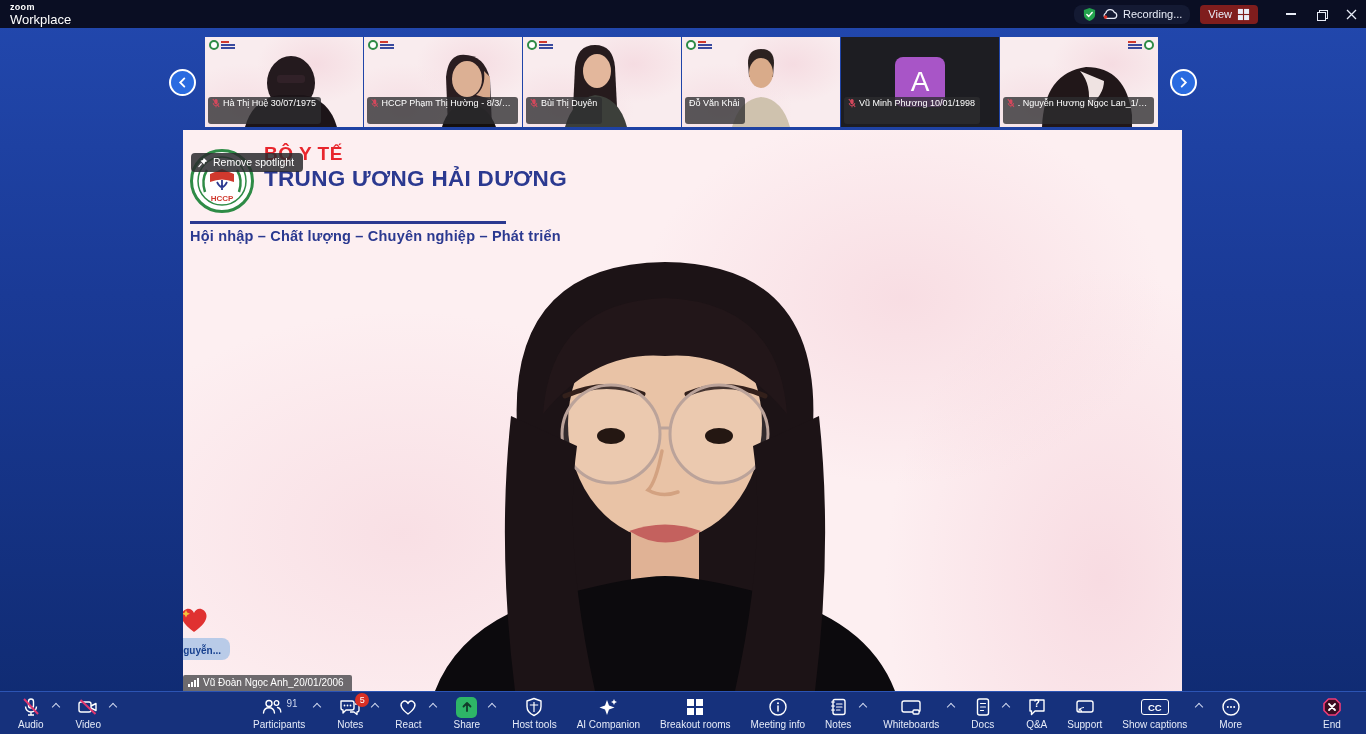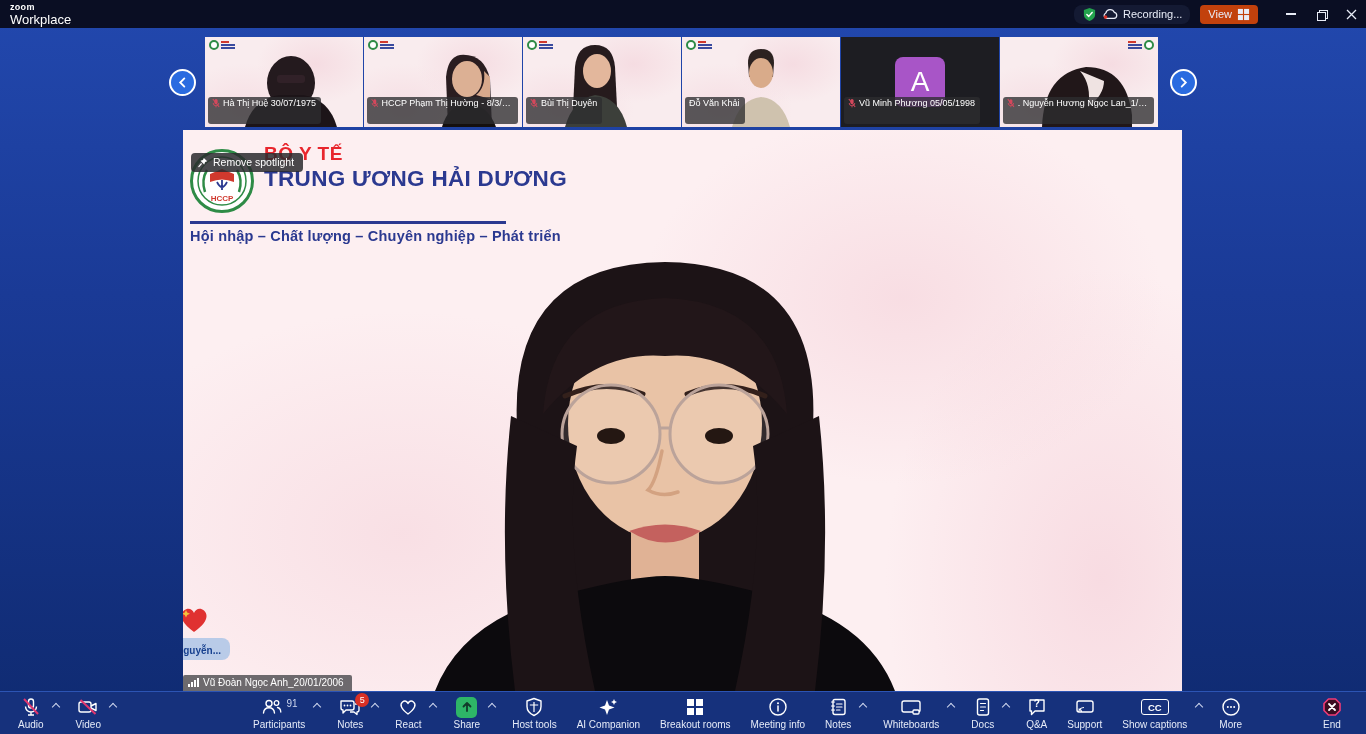--- a/index.html
+++ b/index.html
@@ -8,21 +8,21 @@
   #app { position:relative; width:1366px; height:734px; background:linear-gradient(180deg,#2248ae 0%, #1a3a96 40%, #0f2a70 100%); }
 
   
   .titlebar { position:absolute; top:0; left:0; width:100%; height:28px; background:#0a0e23; display:flex; align-items:center; z-index:30; }
   .zoom-logo { margin-left:10px; color:#fff; line-height:1; }
   .zoom-logo .z1 { font-size:9px; font-weight:bold; letter-spacing:.3px; }
   .zoom-logo .z2 { font-size:13px; margin-top:1px; }
   .tb-right { margin-left:auto; display:flex; align-items:center; height:100%; }
   .rec-wrap { display:flex; align-items:center; gap:5px; background:#141a33; border-radius:8px; padding:2px 8px; margin-right:10px; }
   .rec-wrap span { color:#e8ecf7; font-size:11px; }
-  .view-wrap { display:flex; align-items:center; gap:5px; padding:3px 8px; background:#c2410c; border-radius:4px; margin-right:18px;justify-content:flex-end; }
+  .view-wrap { display:flex; align-items:center; gap:5px; padding:3px 8px; background:#7f1d1d; border-radius:4px; margin-right:18px;justify-content:flex-end; }
   .view-wrap span { color:#e8ecf7; font-size:11px; }
   .win-btn { width:30px; height:28px; display:flex; align-items:center; justify-content:center; }
   .min-glyph { width:10px; height:1.5px; background:#e8ecf7; }
   .restore-glyph { position:relative; width:9px; height:9px; }
   .restore-glyph:before { content:""; position:absolute; left:2px; top:0; width:7px; height:7px; border:1px solid #e8ecf7; }
   .restore-glyph:after { content:""; position:absolute; left:0; top:2px; width:7px; height:7px; border:1px solid #e8ecf7; background:#0a0e23; }
 
   
   .filmstrip { position:absolute; top:37px; left:205px; height:90px; display:flex; z-index:10; }
   .thumb { position:relative; width:158px; height:90px; margin-right:1px; overflow:hidden; background:
@@ -238,21 +238,21 @@
     </div>
 
     <div class="thumb dark">
       <div class="avatar-sq">A</div>
       <div class="thumb-label">
         <svg width="8" height="10" viewBox="0 0 10 12">
             <rect x="3" y="1" width="4" height="6.5" rx="2" fill="#d4485c"></rect>
             <path d="M1.5 6 A3.5 3.5 0 0 0 8.5 6 M5 9.5 V11.5" stroke="#d4485c" stroke-width="1.1" fill="none"></path>
             <path d="M1 1 L9 11" stroke="#d4485c" stroke-width="1.3"></path>
           </svg>
-        <span>Vũ Minh Phương 05/05/1998</span>
+        <span>Vũ Minh Phương 10/01/1998</span>
       </div>
     </div>
 
     <div class="thumb">
       <div class="minilogo right">
           <div class="mlines">
             <i class="red"></i>
             <i></i>
             <i></i>
           </div>

